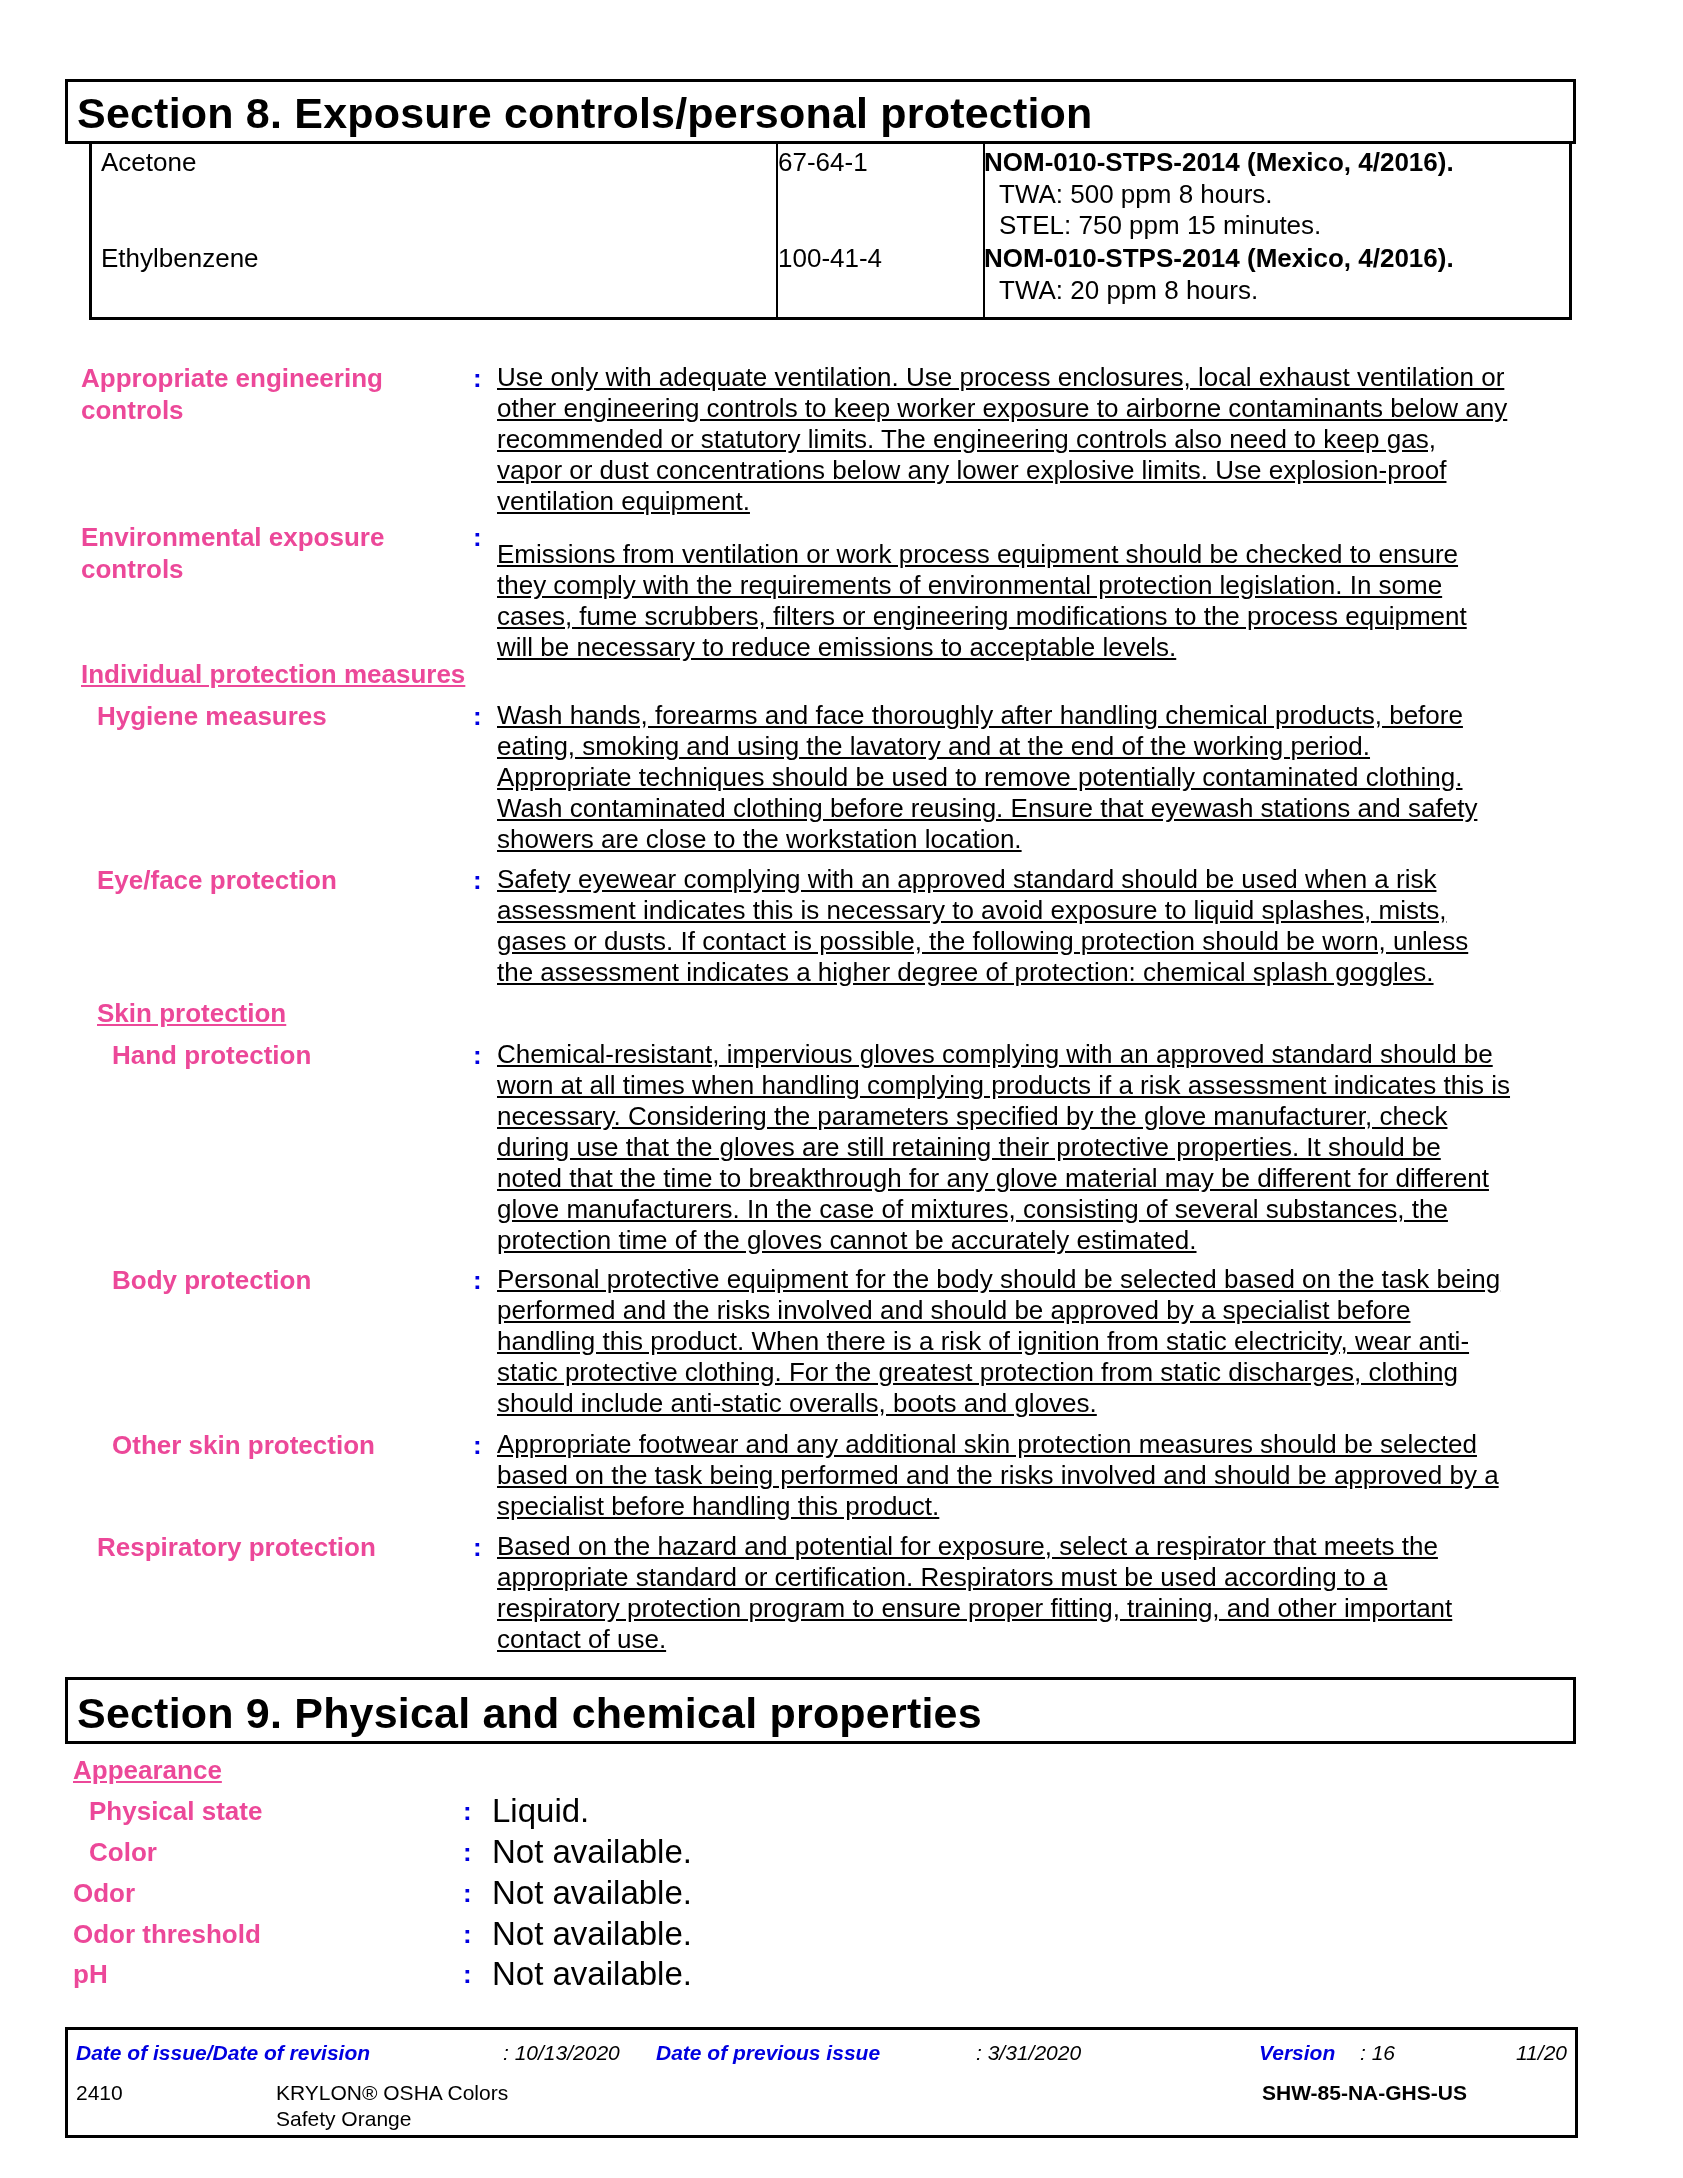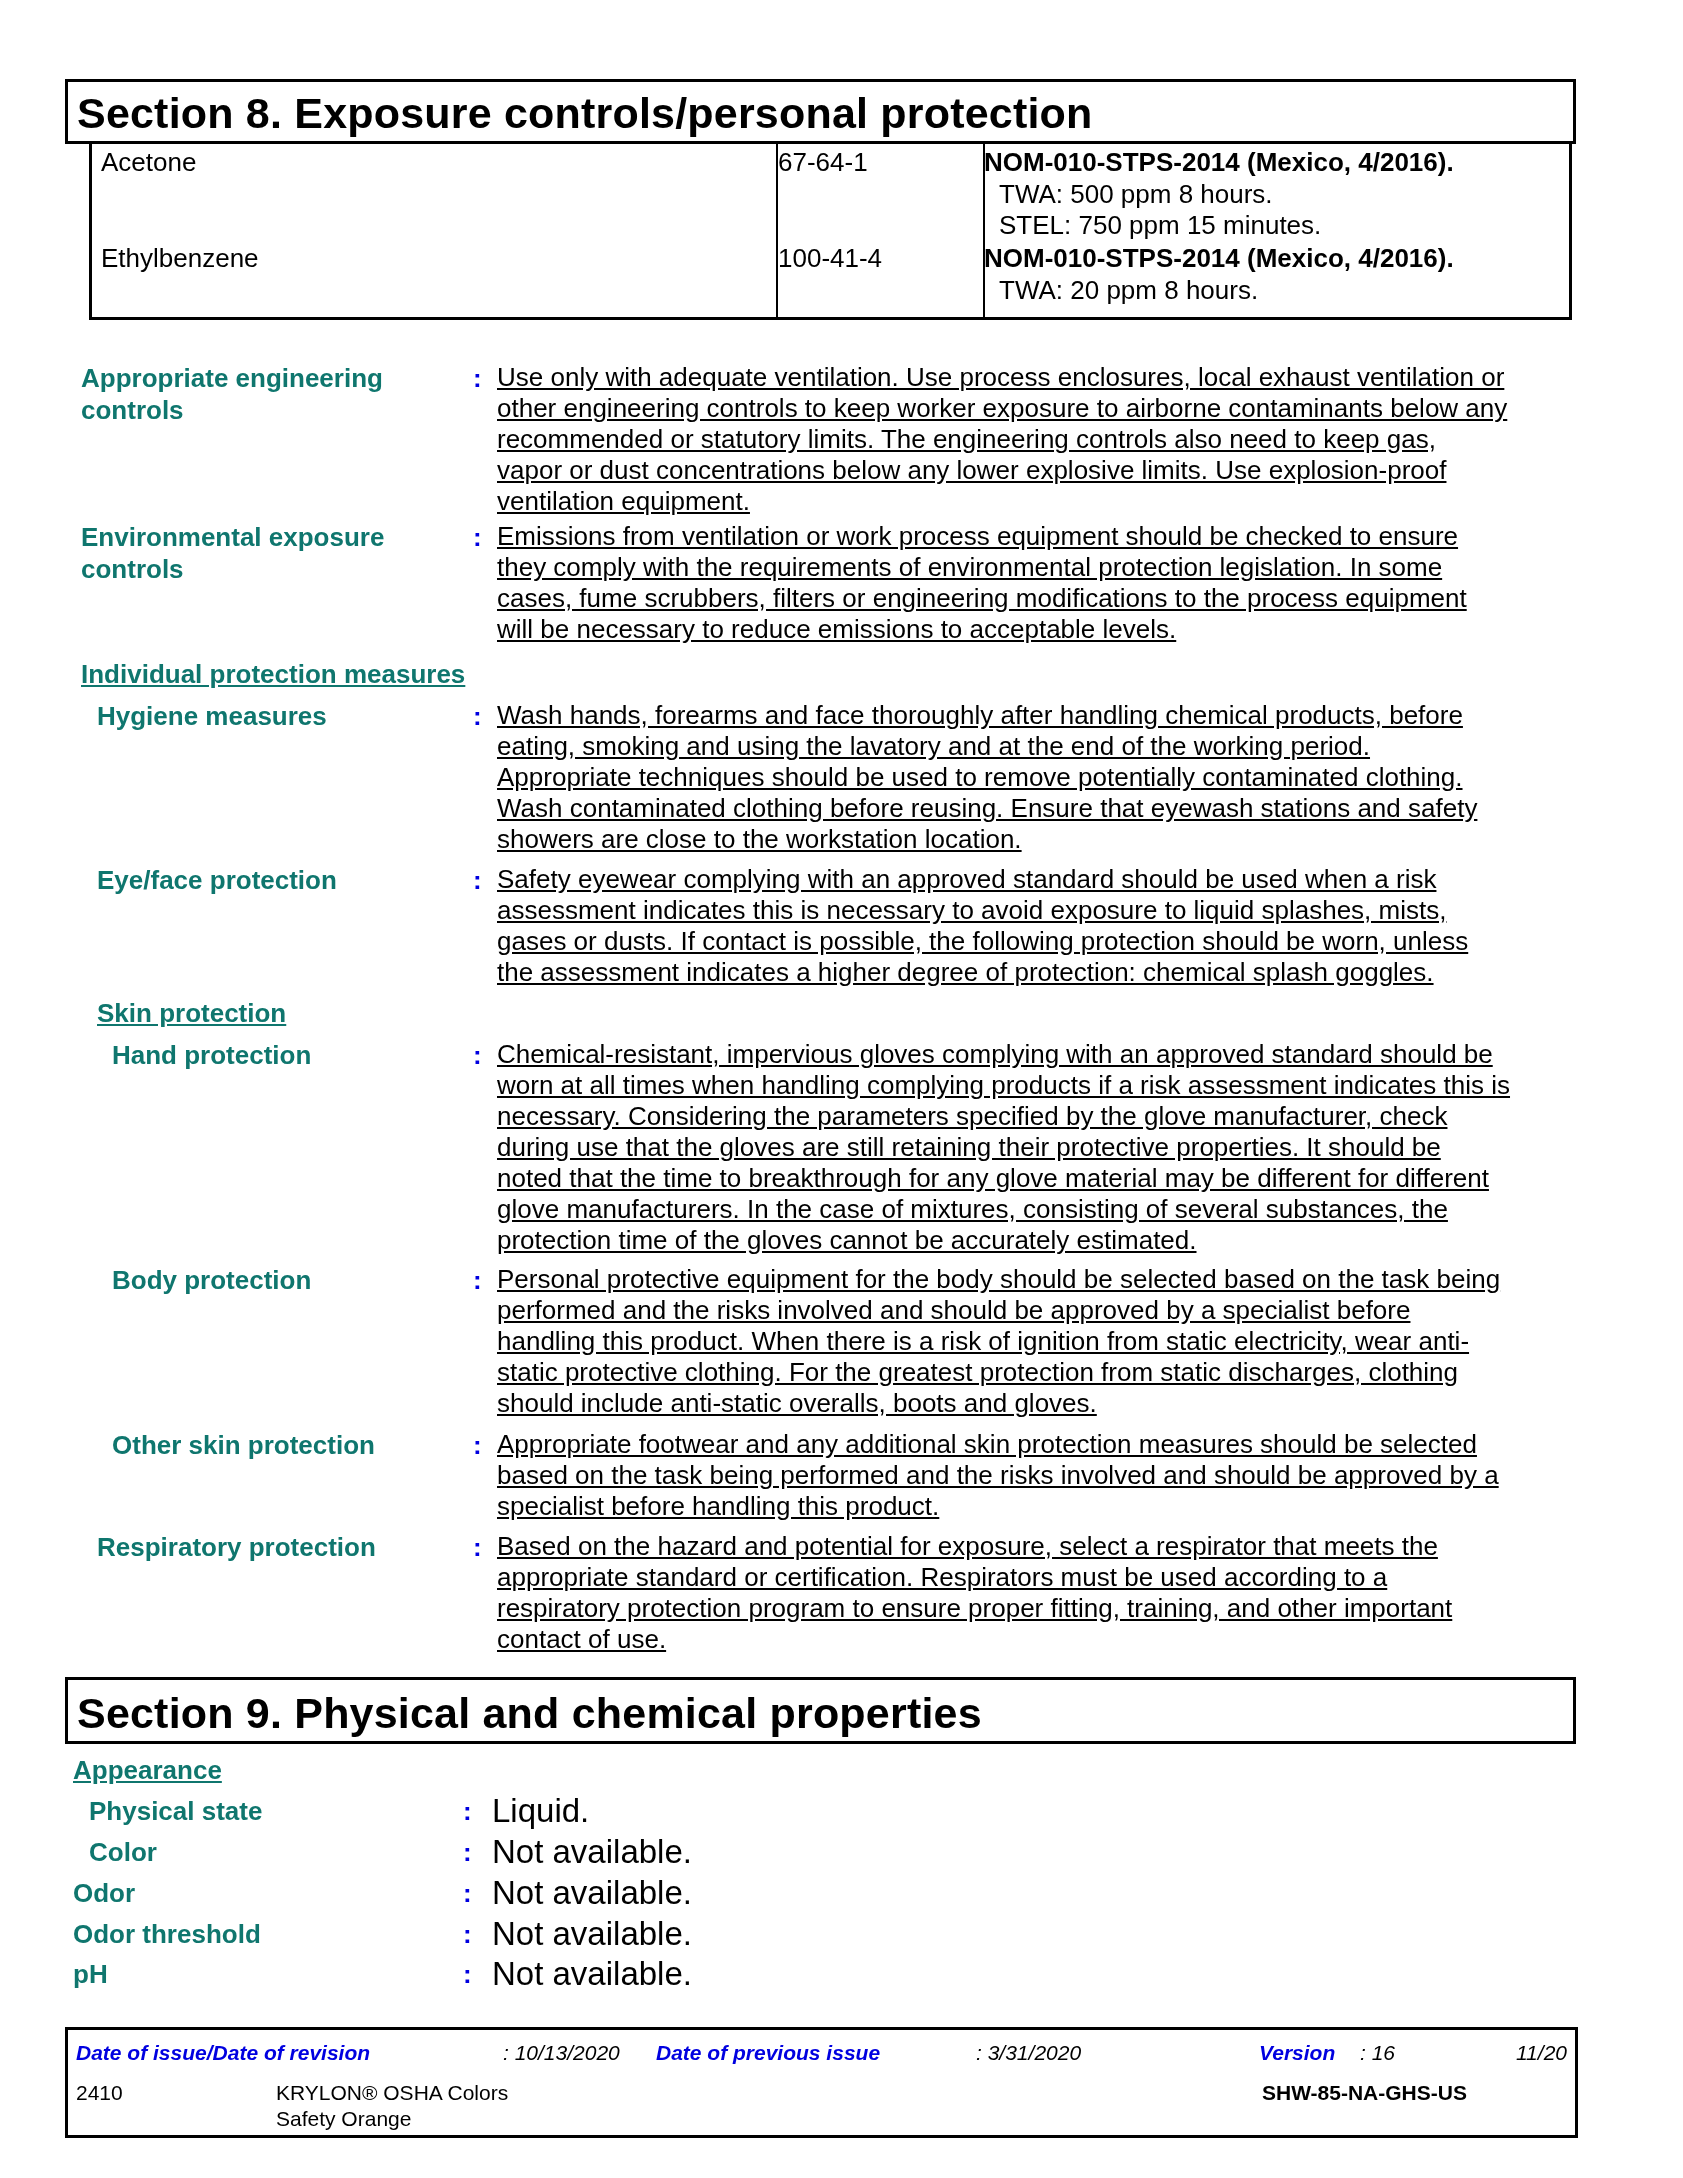--- a/index.html
+++ b/index.html
@@ -59,21 +59,21 @@
       position: absolute;
       font-size: 26px;
       line-height: 32px;
       white-space: nowrap;
     }
     .cell-bold { font-weight: bold; }
 
     
     .label {
       position: absolute;
-      color: #0f766e;
+      color: #ec4899;
       font-weight: bold;
       font-size: 26px;
       line-height: 32px;
       white-space: nowrap;
     }
     .label.underline { text-decoration: underline; }
     .colon {
       position: absolute;
       color: #0000e0;
       font-weight: bold;
@@ -169,21 +169,21 @@
     <p>ventilation equipment.</p>
   </div>
 </div>
 
 <div>
   <div class="label" style="left:81px; top:521px;">
     <div>Environmental exposure</div>
     <div>controls</div>
   </div>
   <div class="colon" style="left:473px; top:521px;">:</div>
-  <div class="value" style="top:521px;">
+  <div class="value" style="top:539px;">
     <p>Emissions from ventilation or work process equipment should be checked to ensure</p>
     <p>they comply with the requirements of environmental protection legislation.  In some</p>
     <p>cases, fume scrubbers, filters or engineering modifications to the process equipment</p>
     <p>will be necessary to reduce emissions to acceptable levels.</p>
   </div>
 </div>
 
 <div class="label underline" style="left:81px; top:658px;">Individual protection measures</div>
 
 <div>

